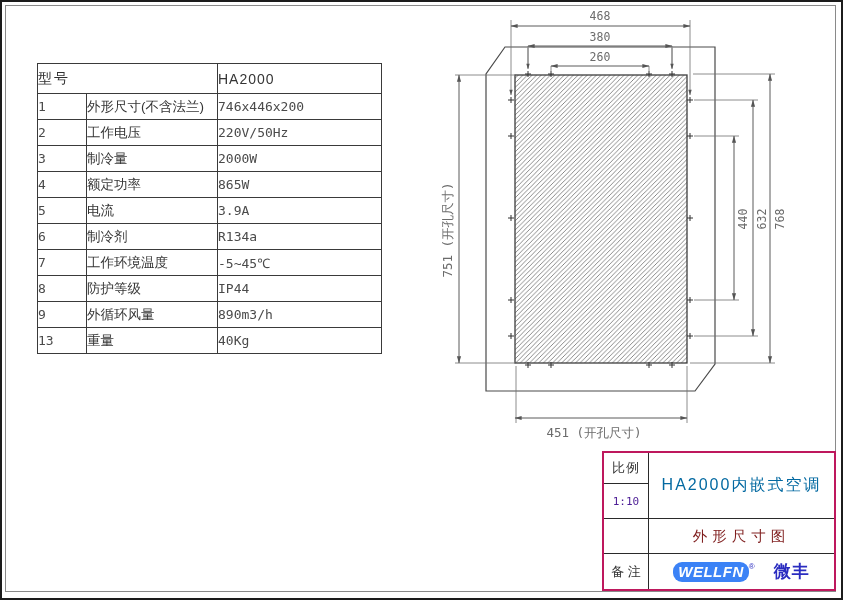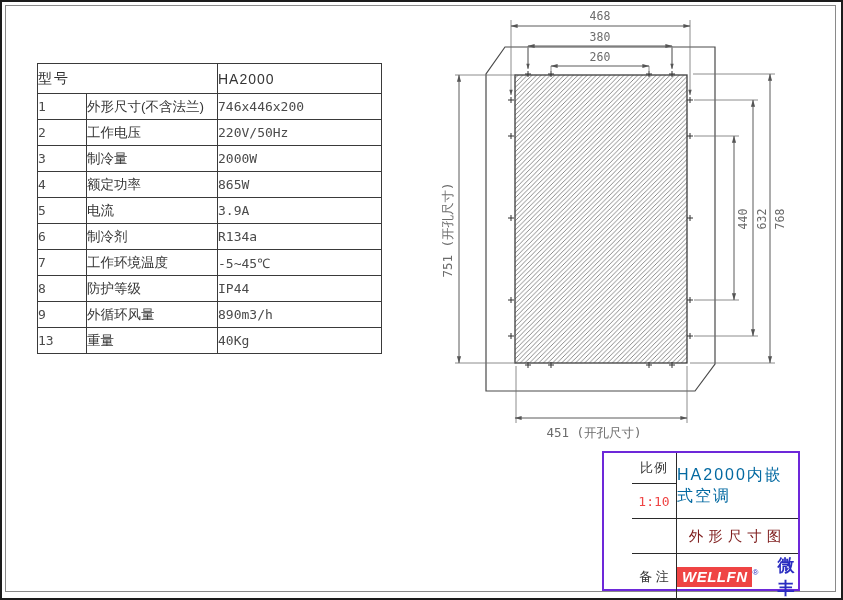--- a/index.html
+++ b/index.html
@@ -19,35 +19,35 @@
   td.c-val{width:163px;font-family:"DejaVu Sans Mono",monospace;font-size:13px;color:#4a4a4a;}
   td.hdr-label{font-size:14px;color:#303030;letter-spacing:2px;}
   td.hdr-val{font-size:14px;color:#353535;letter-spacing:1px;font-family:"Liberation Sans",sans-serif;}
 
   
   svg.dwg{position:absolute;left:0;top:0;width:843px;height:600px;}
   .dimtxt{font-family:"DejaVu Sans Mono",monospace;font-size:11.5px;fill:#6b6b6b;}
   .dimtxt-cn{font-family:"DejaVu Sans Mono","Liberation Sans",monospace;font-size:12.5px;fill:#6b6b6b;}
 
   
-  .tblock{position:absolute;left:602px;top:451px;width:198px;height:140px;box-sizing:border-box;
-          border:2px solid #6d28d9;display:grid;grid-template-columns:45px 1fr;
-          grid-template-rows:31px 35px 35px 1fr;background:#fff;padding-left:28px;}
+  .tblock{position:absolute;left:602px;top:451px;width:234px;height:140px;box-sizing:border-box;
+          border:2px solid #be185d;display:grid;grid-template-columns:45px 1fr;
+          grid-template-rows:31px 35px 35px 1fr;background:#fff;}
   .tb-cell{display:flex;align-items:center;justify-content:center;box-sizing:border-box;color:#333;}
   .bR{border-right:1.5px solid #2a2a2a;}
   .bB{border-bottom:1.5px solid #2a2a2a;}
   .tb-scale-label{font-size:13px;letter-spacing:1px;grid-column:1;grid-row:1;}
-  .tb-scale-value{font-family:"DejaVu Sans Mono",monospace;font-size:13px;color:#ef4444;grid-column:1;grid-row:2;}
+  .tb-scale-value{font-family:"DejaVu Sans Mono",monospace;font-size:11px;color:#4c1d95;grid-column:1;grid-row:2;}
   .tb-product{grid-column:2;grid-row:1/3;font-size:16px;letter-spacing:2px;color:#0369a1;}
   .tb-empty{grid-column:1;grid-row:3;}
   .tb-dwgtitle{grid-column:2;grid-row:3;font-size:14.5px;letter-spacing:5px;color:#7f1d1d;}
   .tb-remark{grid-column:1;grid-row:4;font-size:13px;}
   .tb-logo{grid-column:2;grid-row:4;}
-  .logo-badge{display:inline-block;background:#ef4444;color:#ffffff;font-style:italic;font-weight:bold;
-              font-size:15px;line-height:19px;padding:0 5px 1px 5px;border-radius:0;letter-spacing:0.5px;}
+  .logo-badge{display:inline-block;background:#3b82f6;color:#ffffff;font-style:italic;font-weight:bold;
+              font-size:15px;line-height:19px;padding:0 5px 1px 5px;border-radius:9px;letter-spacing:0.5px;}
   .logo-reg{font-size:8px;color:#2a2cc0;vertical-align:top;position:relative;top:-5px;left:0px;}
   .logo-cn{color:#2a2cc0;font-weight:bold;font-size:17px;margin-left:19px;letter-spacing:1px;}
 </style>
 </head>
 <body>
 
 <div class="page">
   <div class="outer-frame"></div>
   <div class="inner-frame"></div>
 

